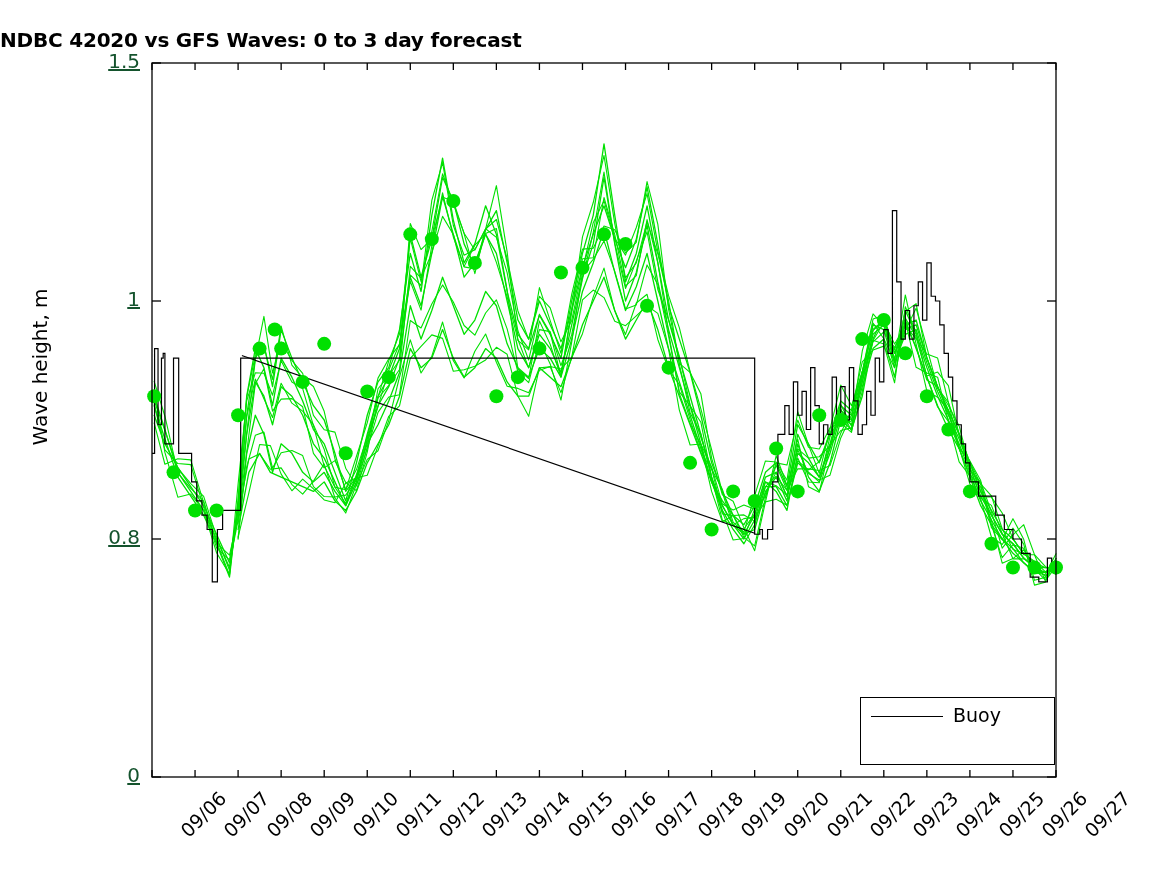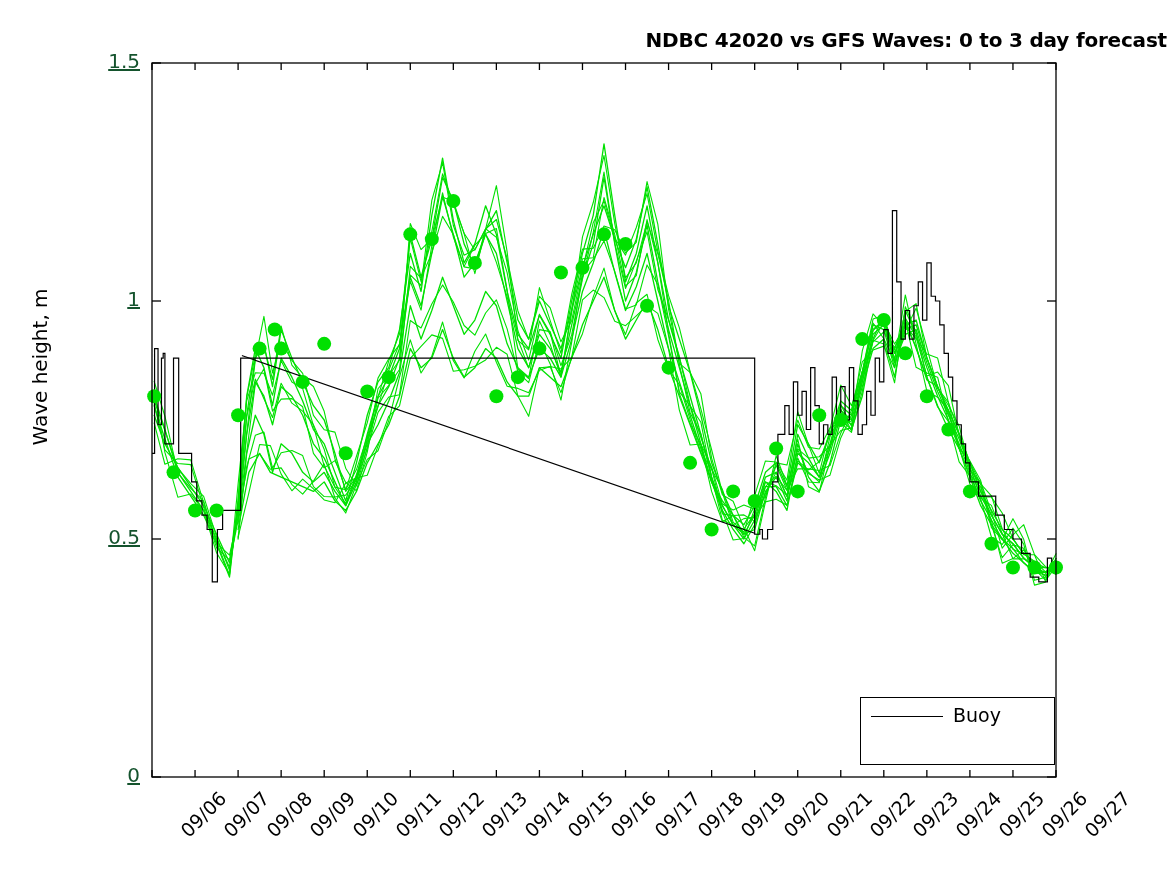--- a/index.html
+++ b/index.html
@@ -17,21 +17,21 @@
     position: relative;
     width: 1167px;
     height: 875px;
     background: #ffffff;
   }
   #chart-title {
     position: absolute;
     left: 0;
     top: 28px;
     width: 1167px;
-    text-align: right;
+    text-align: left;
     font-size: 20px;
     font-weight: bold;
     color: #000000;
     letter-spacing: -0.2px;
   }
   #ylabel {
     position: absolute;
     left: -120px;
     top: 355px;
     width: 320px;
@@ -223,21 +223,21 @@
         <line x1="1056" y1="539" x2="1047" y2="539" stroke="#000000" stroke-width="1.3"></line>
         <line x1="152" y1="301" x2="161" y2="301" stroke="#000000" stroke-width="1.3"></line>
         <line x1="1056" y1="301" x2="1047" y2="301" stroke="#000000" stroke-width="1.3"></line>
         <line x1="152" y1="63" x2="161" y2="63" stroke="#000000" stroke-width="1.3"></line>
         <line x1="1056" y1="63" x2="1047" y2="63" stroke="#000000" stroke-width="1.3"></line>
       </g>
   </svg>
 
   <div id="ytick-labels">
       <div class="ytick-label" style="left: 70px; top: 763px;">0</div>
-      <div class="ytick-label" style="left: 70px; top: 525px;">0.5</div>
+      <div class="ytick-label" style="left: 70px; top: 525px;">0.8</div>
       <div class="ytick-label" style="left: 70px; top: 287px;">1</div>
       <div class="ytick-label" style="left: 70px; top: 49px;">1.5</div>
     </div>
   <div id="xtick-labels">
       <div class="xtick-label" style="left: 160px; top: 787px;">09/06</div>
       <div class="xtick-label" style="left: 203.048px; top: 787px;">09/07</div>
       <div class="xtick-label" style="left: 246.095px; top: 787px;">09/08</div>
       <div class="xtick-label" style="left: 289.143px; top: 787px;">09/09</div>
       <div class="xtick-label" style="left: 332.19px; top: 787px;">09/10</div>
       <div class="xtick-label" style="left: 375.238px; top: 787px;">09/11</div>

